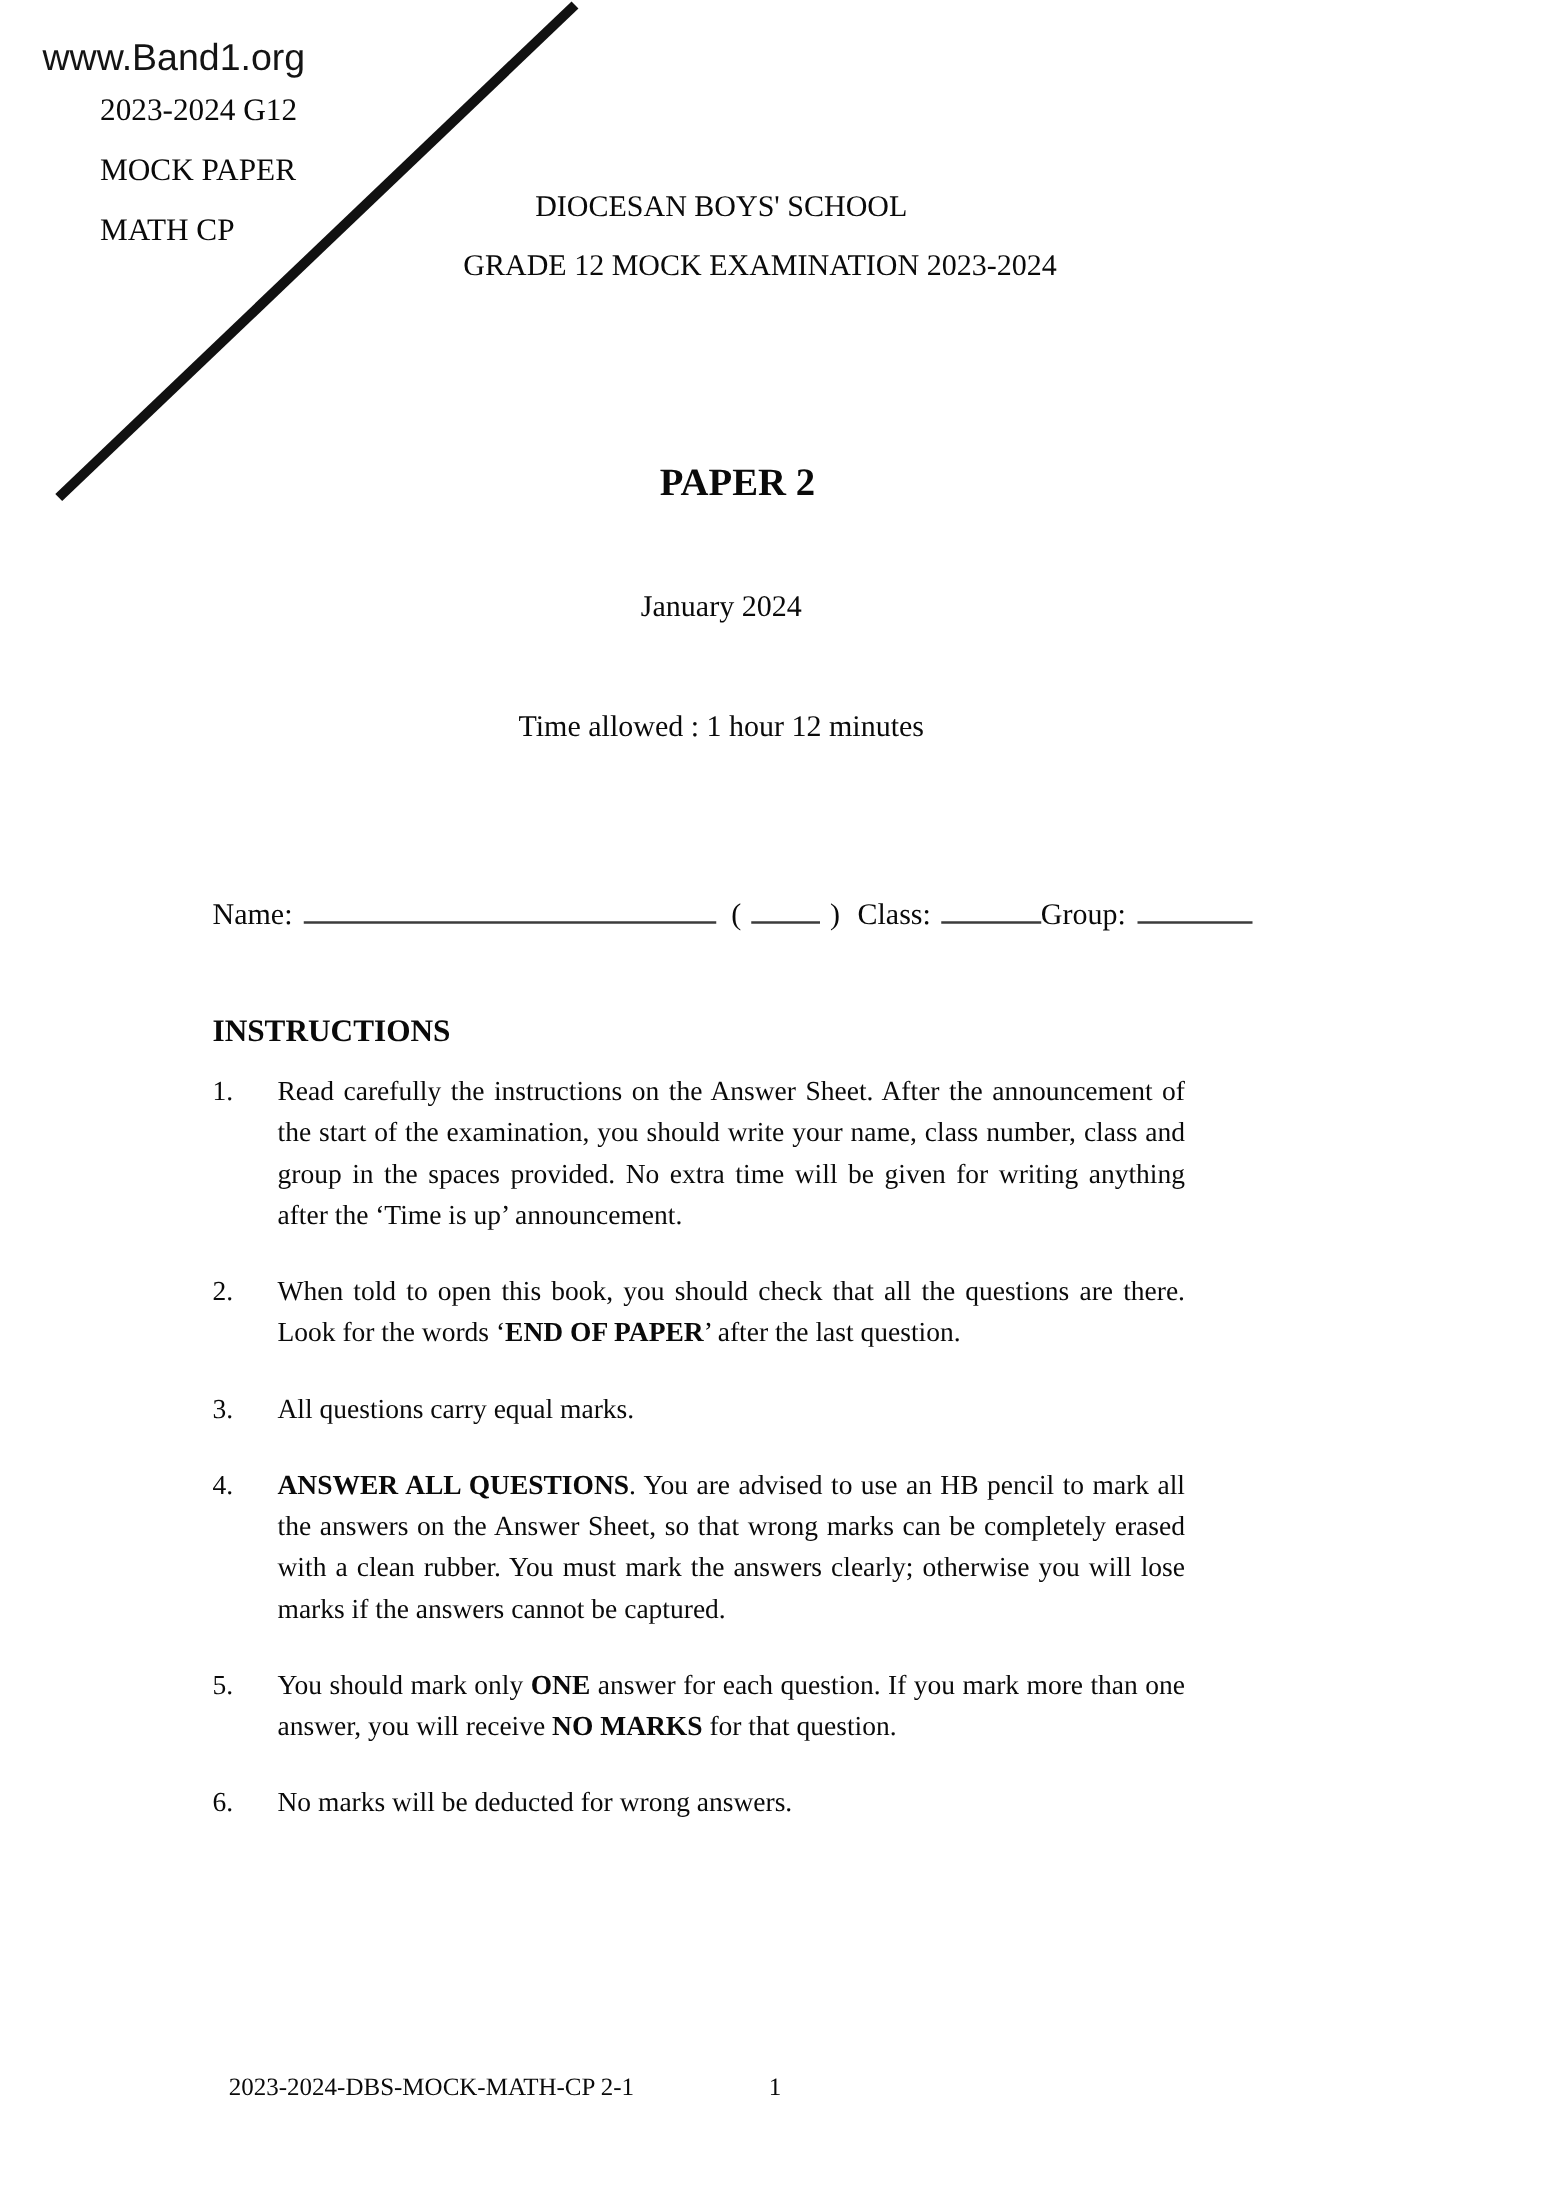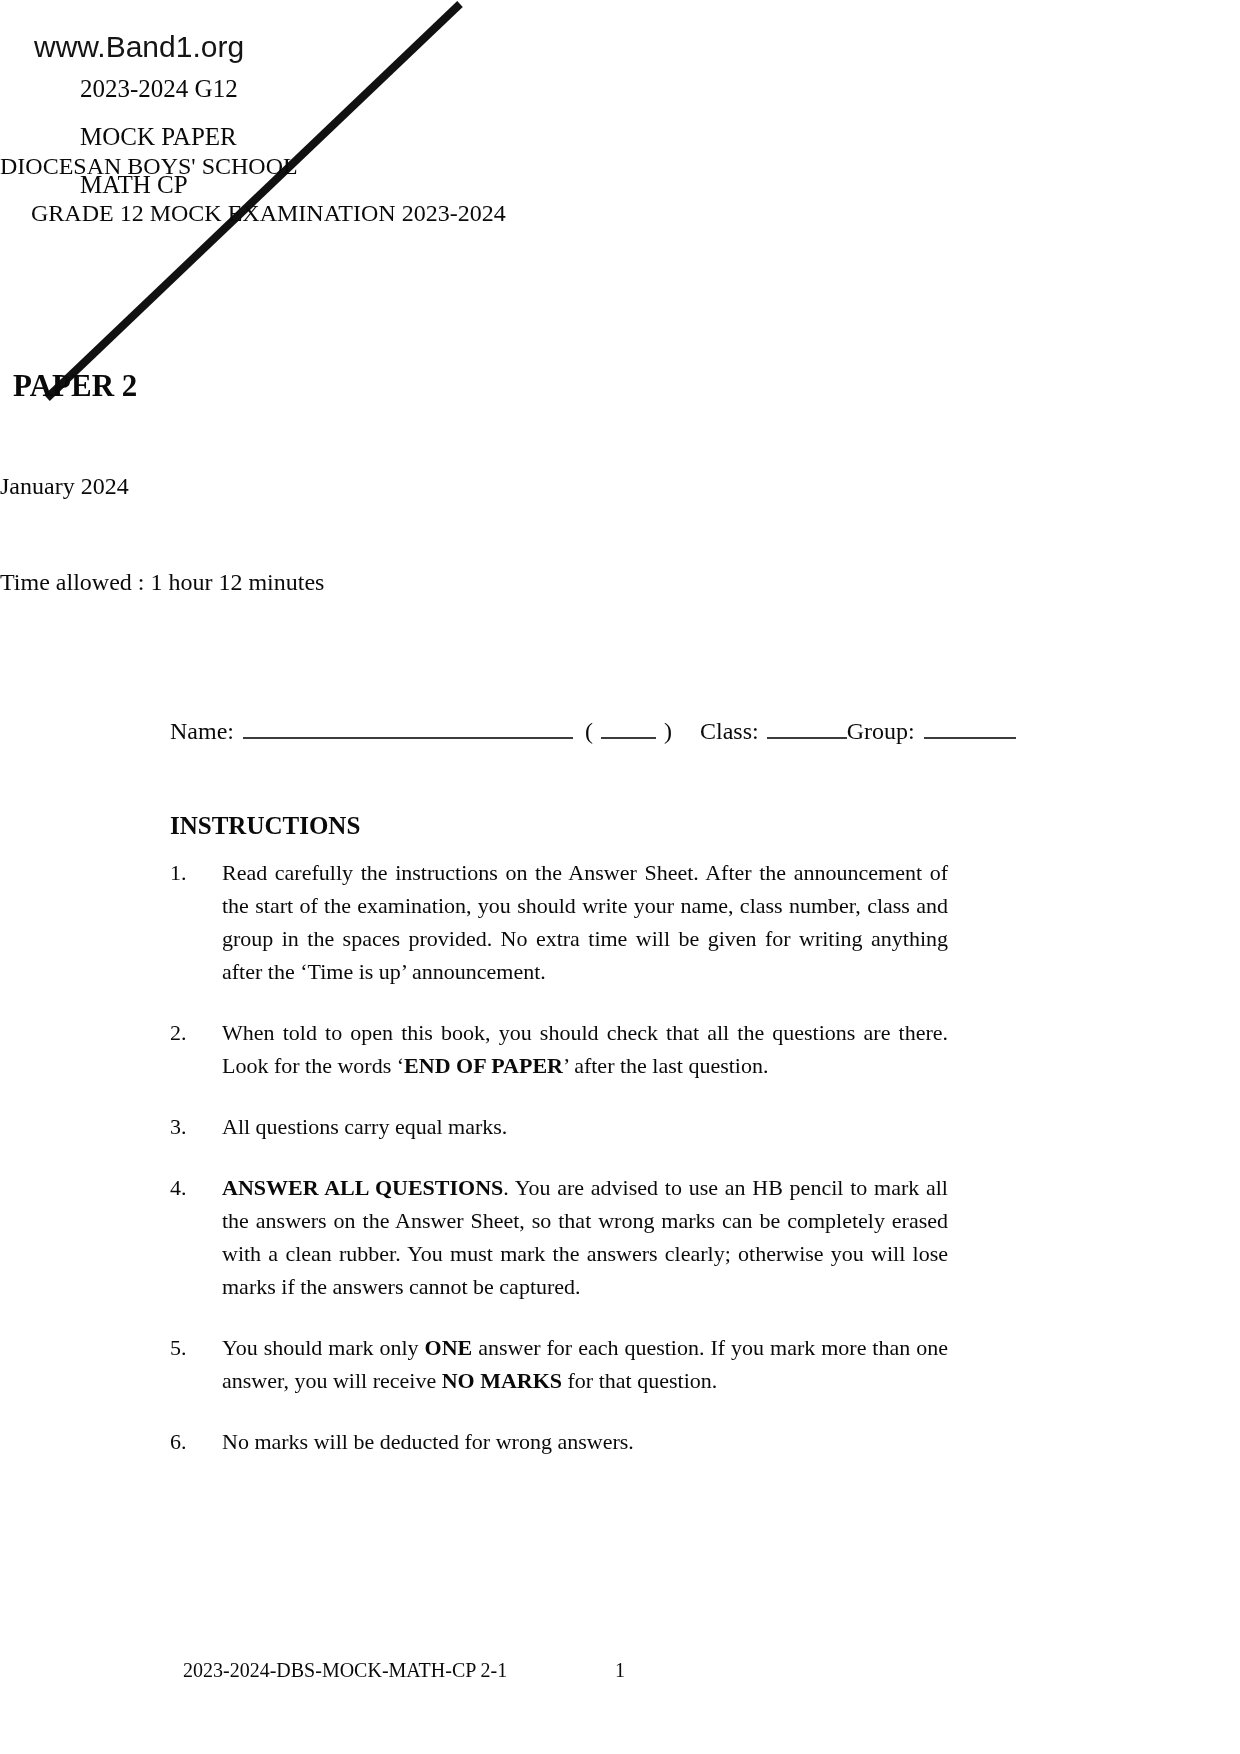--- a/index.html
+++ b/index.html
@@ -42,21 +42,23 @@
   .center-col {
     position: absolute;
     left: 0;
     top: 0;
     width: 1112px;
     height: 100%;
   }
   .center-col > div {
     position: absolute;
     width: 100%;
+    text-align: center;
     line-height: 1.15;
+    padding-left: 21px;
   }
   .school     { top: 153px; font-size: 24px; }
   .gradeline  { top: 200px; font-size: 24px; margin-left: 31px; }
   .title      { top: 313px; font-size: 31px; font-weight: bold; }
   .tgap       { display: inline-block; width: 27px; }
   .paper      { top: 368px; font-size: 31px; font-weight: bold; margin-left: 13px; }
   .dateline   { top: 473px; font-size: 24px; }
   .timeline   { top: 569px; font-size: 24px; }
   .name-row {
     position: absolute;
@@ -69,21 +71,21 @@
     display: inline-block;
     border-bottom: 2px solid #3c3c3c;
     height: 24px;
     vertical-align: baseline;
   }
   .ul-name  { width: 330px; margin-left: 9px; }
   .ul-paren { width: 55px;  margin: 0 8px; }
   .ul-class { width: 80px;  margin-left: 8px; }
   .ul-group { width: 92px;  margin-left: 9px; }
   .paren-open { margin-left: 12px; }
-  .classlbl   { margin-left: 28px; }
+  .classlbl   { margin-left: 14px; }
   .instr-head {
     position: absolute;
     left: 170px;
     top: 812px;
     font-size: 25px;
     font-weight: bold;
   }
   .instructions {
     position: absolute;
     left: 170px;

